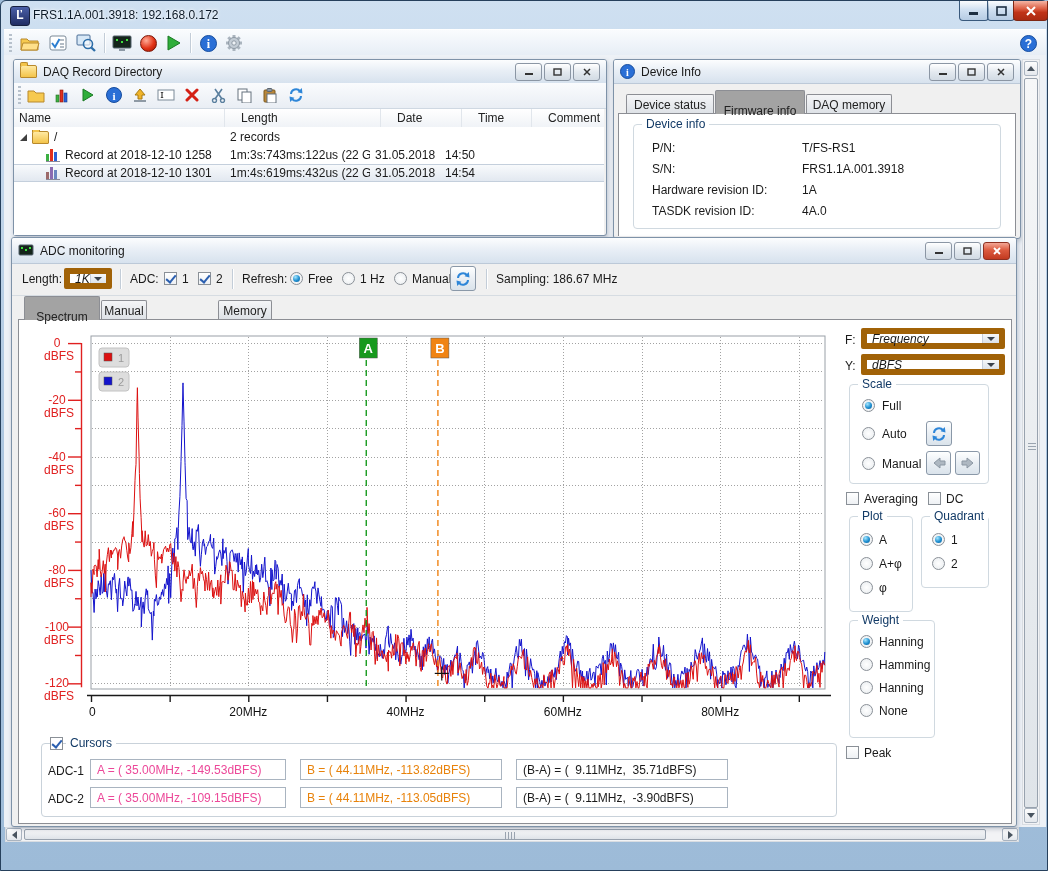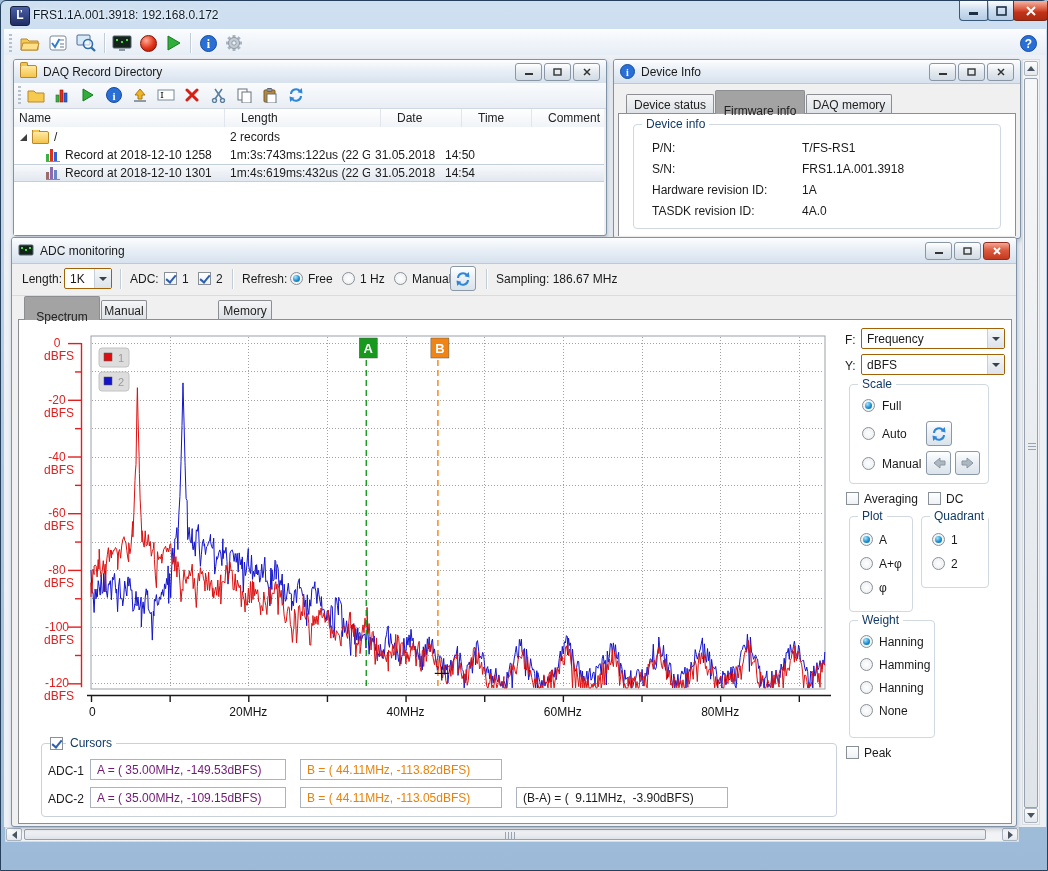--- a/index.html
+++ b/index.html
@@ -69,31 +69,31 @@
   .gbox{position:absolute;border:1px solid #d0d9e0;border-radius:4px;}
   .glabel{position:absolute;top:-8px;left:8px;background:#fff;padding:0 4px;color:#123a66;}
   .radio{position:absolute;width:13px;height:13px;border-radius:50%;border:1px solid #8a9097;
          background:radial-gradient(#ffffff,#e7ebee);box-sizing:border-box;}
   .radio.sel::after{content:"";position:absolute;left:2px;top:2px;width:7px;height:7px;border-radius:50%;
          background:radial-gradient(circle at 35% 30%,#a5e7ff,#1f8fd0 55%,#0a5b95);}
   .cb{position:absolute;width:13px;height:13px;border:1px solid #8a9097;background:linear-gradient(#fff,#eef1f4);box-sizing:border-box;}
   .cb.on::after{content:"";position:absolute;left:3px;top:0px;width:4px;height:8px;
          border-right:2px solid #2b5fb0;border-bottom:2px solid #2b5fb0;transform:rotate(40deg);}
   .lbl{position:absolute;white-space:nowrap;}
-  .combo{position:absolute;background:#fff;border:1px solid #a16207;border-radius:2px;
-         display:flex;align-items:center;padding-left:5px;box-sizing:border-box;}
+  .combo{position:absolute;background:#fff;border:6px solid #a16207;border-radius:2px;
+         display:flex;align-items:center;padding-left:5px;box-sizing:border-box;font-style:italic;}
   .combo .arr{margin-left:auto;width:16px;align-self:stretch;display:flex;align-items:center;justify-content:center;
          background:linear-gradient(#f5f7f9,#dde3ea);border-left:1px solid #c6cedb;}
   .tri-d{width:0;height:0;border-left:4px solid transparent;border-right:4px solid transparent;border-top:4px solid #39414b;}
   .sqbtn{position:absolute;border:1px solid #8a98a8;border-radius:3px;
          background:linear-gradient(#feffff,#eaeff4 50%,#dae3eb);
          display:flex;align-items:center;justify-content:center;box-sizing:border-box;}
   .field{position:absolute;background:#fff;border:1px solid #a9b4c0;display:flex;align-items:center;
          padding:0 6px;font-size:12px;white-space:pre;box-sizing:border-box;}
-  .green{color:#701a75;} .orange{color:#e8820a;}
+  .green{color:#ec4899;} .orange{color:#e8820a;}
 
   
   .sb{position:absolute;background:#f2f3f5;border:1px solid #d9dde2;box-sizing:border-box;}
   .sb-btn{position:absolute;background:linear-gradient(#fdfdfd,#e4e8ed);border:1px solid #aab4c0;border-radius:2px;
          display:flex;align-items:center;justify-content:center;box-sizing:border-box;}
   .sb-thumb{position:absolute;background:linear-gradient(#f6f7f8,#dfe4e9);border:1px solid #98a2ae;border-radius:2px;box-sizing:border-box;}
   .hgrip{position:absolute;left:50%;top:2px;width:10px;height:7px;
          background:repeating-linear-gradient(to right,#9aa4b0 0 1px,transparent 1px 3px);}
   .vgrip{position:absolute;top:50%;left:3px;width:8px;height:9px;
          background:repeating-linear-gradient(to bottom,#9aa4b0 0 1px,transparent 1px 3px);}
@@ -625,20 +625,21 @@
       <span class="cb" style="left:827px;top:426px;"></span>
       <span class="lbl" style="left:845px;top:426px;">Peak</span>
 
       <div class="gbox" style="left:22px;top:423px;width:794px;height:72px;border-color:#c9d2da;">
         <span class="cb on" style="left:8px;top:-7px;background:#fff;"></span>
         <span class="glabel" style="left:24px;">Cursors</span>
 
         <span class="lbl" style="left:6px;top:20px;">ADC-1</span>
         <div class="field green" style="left:48px;top:15px;width:196px;height:21px;">A = ( 35.00MHz, -149.53dBFS)</div>
         <div class="field orange" style="left:258px;top:15px;width:202px;height:21px;">B = ( 44.11MHz, -113.82dBFS)</div>
+        <div class="field" style="left:474px;top:15px;width:212px;height:21px;">(B-A) = (  9.11MHz,  35.71dBFS)</div>
 
         <span class="lbl" style="left:6px;top:48px;">ADC-2</span>
         <div class="field green" style="left:48px;top:43px;width:196px;height:21px;">A = ( 35.00MHz, -109.15dBFS)</div>
         <div class="field orange" style="left:258px;top:43px;width:202px;height:21px;">B = ( 44.11MHz, -113.05dBFS)</div>
         <div class="field" style="left:474px;top:43px;width:212px;height:21px;">(B-A) = (  9.11MHz,  -3.90dBFS)</div>
       </div>
     </div>
   </div>
 
   <div class="sb" style="left:4px;top:826px;width:1014px;height:15px;">

